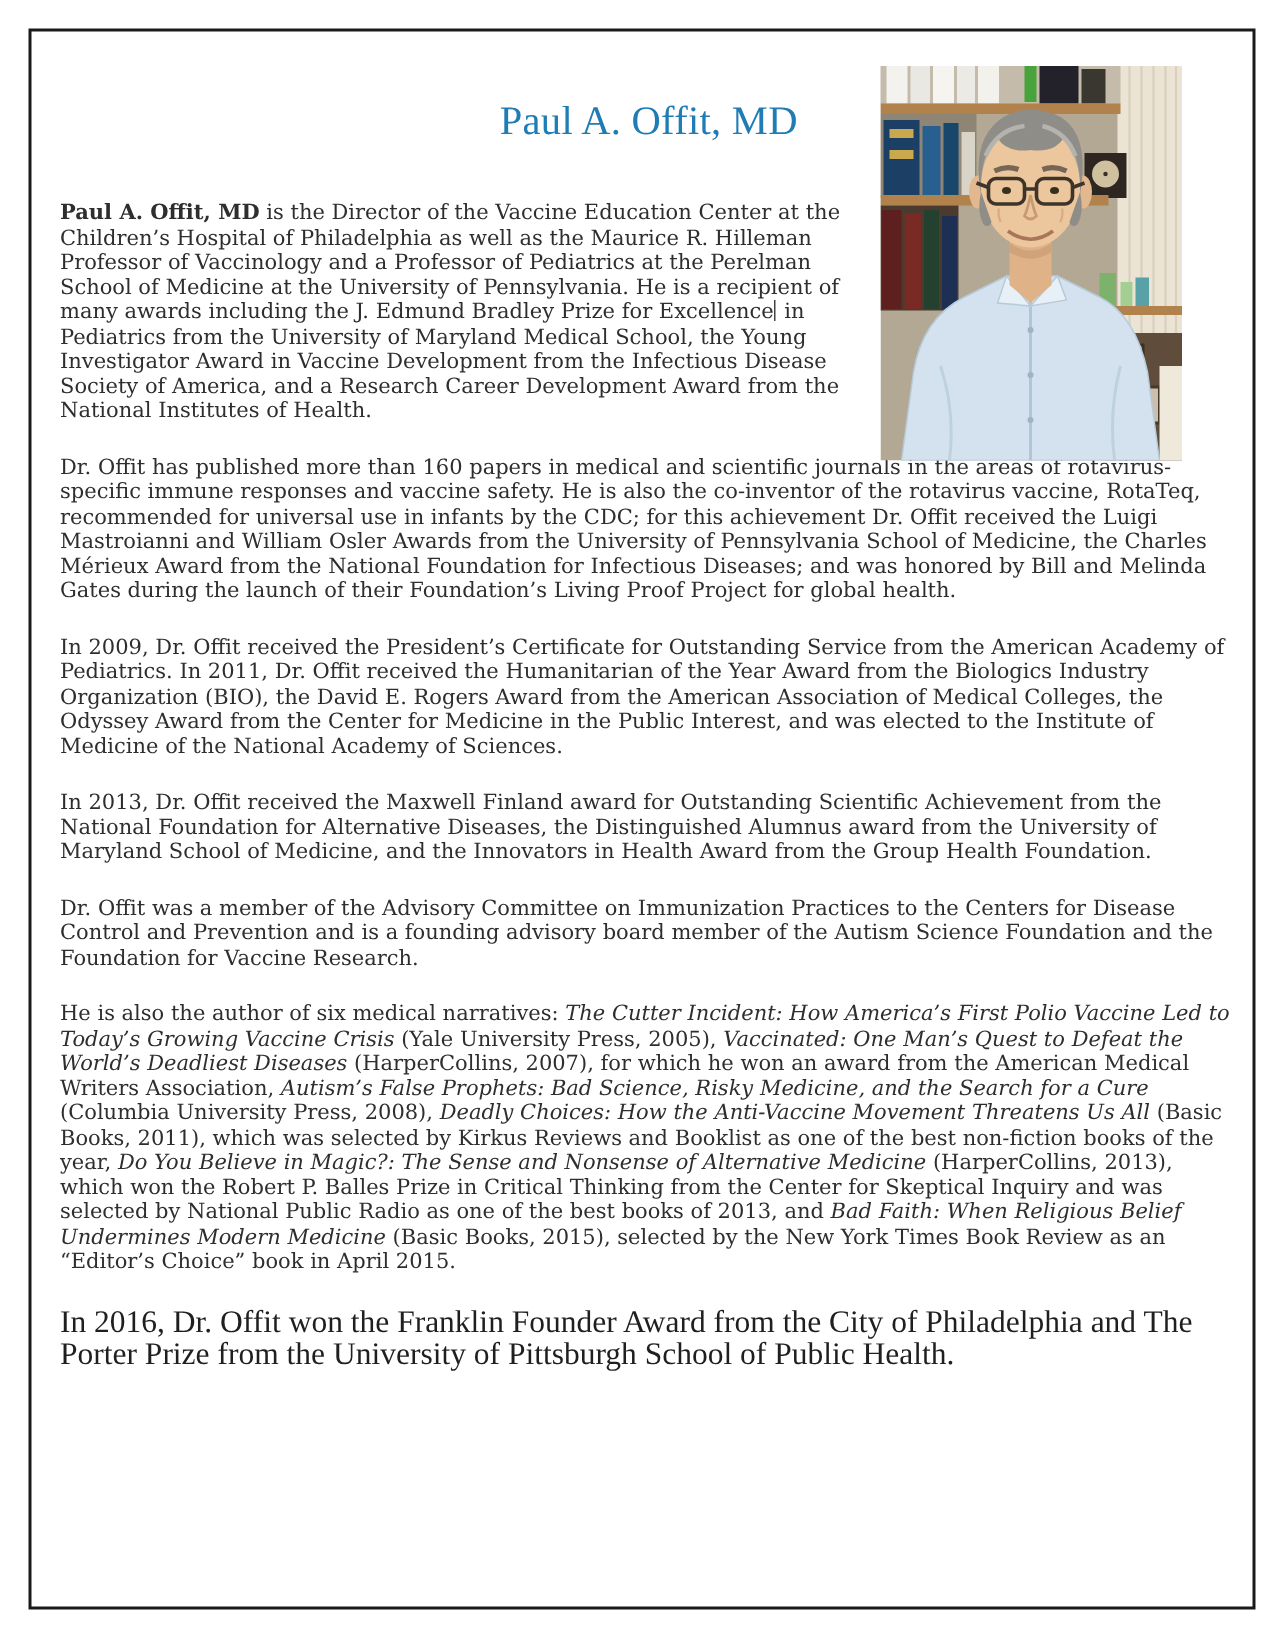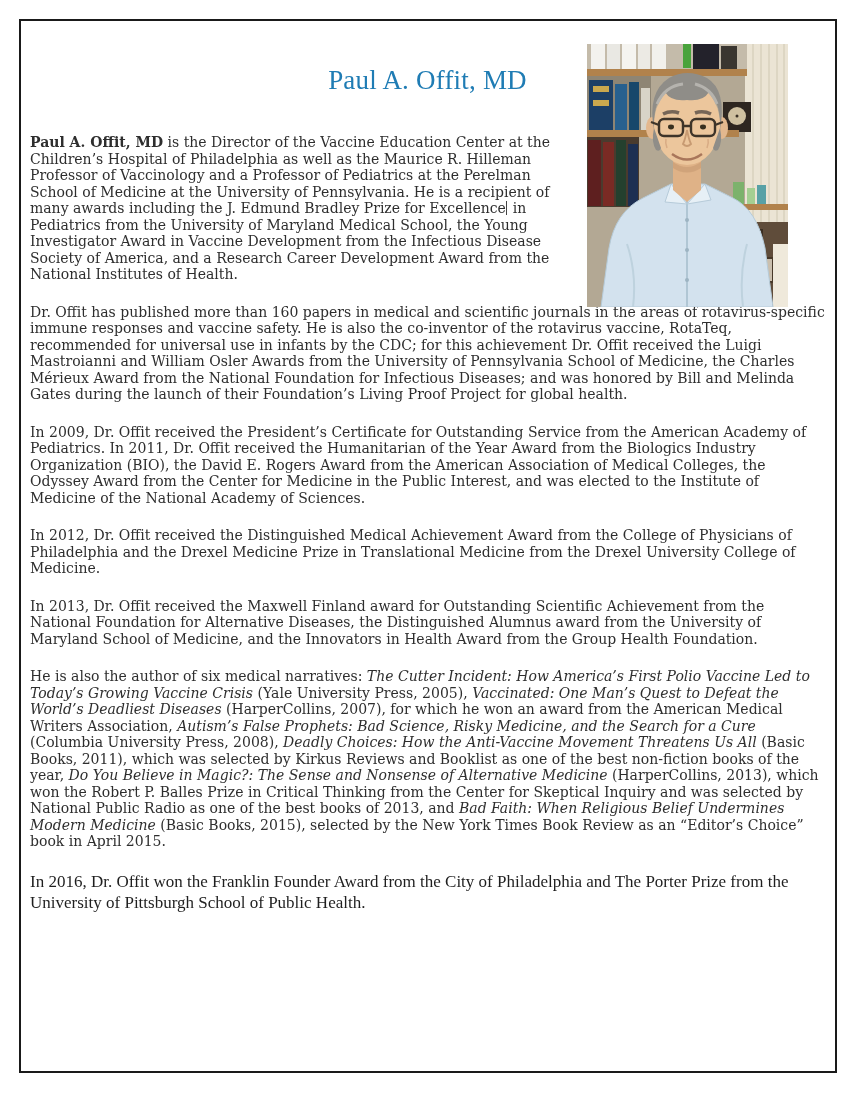--- a/index.html
+++ b/index.html
@@ -5,21 +5,21 @@
 <style>
   html,body{margin:0;padding:0;background:#ffffff;}
   body{
     width:857px;height:1098px;position:relative;
     font-family:"DejaVu Serif", serif;
     -webkit-font-smoothing:antialiased;
   }
   .page{
     position:absolute;left:19px;top:19px;width:818px;height:1054px;
     box-sizing:border-box;border:2px solid #1a1a1a;
-    padding:20px 10px 8px 9px;
+    padding:20px 10px 8px 19px;
     background:#ffffff;
   }
   .page-title{
     margin:24px 0 38px 0;
     text-align:center;
     font-family:"Liberation Serif", serif;
     font-weight:400;
     font-size:27px;
     letter-spacing:0.2px;
   }
@@ -30,21 +30,21 @@
   .bio p{
     margin:0 0 21px 0;
     font-size:14px;
     line-height:16.5px;
     color:#2e2e2e;
     text-align:left;
   }
   .bio p.wrap-photo{margin-right:252px;margin-top:32px;}
   .bio p.times{
     font-family:"Liberation Serif", serif;
-    font-size:17px;
+    font-size:21px;
     line-height:21px;
     color:#1f1f1f;
     margin-top:7px;
     margin-bottom:0;
   }
   .bio .b{font-weight:bold;}
   .bio .i{font-style:italic;}
   .caret{
     display:inline-block;width:1.5px;height:14px;background:#444;
     vertical-align:-2px;margin:0 1px 0 0;
@@ -138,19 +138,19 @@
     <path d="M100 86 q-2 10 -4 14 q4 4 8 0 q-2 -4 -4 -14" fill="none" stroke="#c79a72" stroke-width="1.8"></path>
 
     <path d="M85 110 Q100 121 115 110" fill="none" stroke="#a9765a" stroke-width="2.4"></path>
     <path d="M80 104 q-2 -5 -1 -9 M120 104 q2 -5 1 -9" stroke="#d8ab84" stroke-width="1.5" fill="none"></path>
   </svg>
 
   <div class="bio">
       <p class="wrap-photo"><span class="b">Paul A. Offit, MD</span><span> is the Director of the Vaccine Education Center at the Children’s Hospital of Philadelphia as well as the Maurice R. Hilleman Professor of Vaccinology and a Professor of Pediatrics at the Perelman School of Medicine at the University of Pennsylvania. He is a recipient of many awards including the J. Edmund Bradley Prize for Excellence</span><span class="caret"></span><span> in Pediatrics from the University of Maryland Medical School, the Young Investigator Award in Vaccine Development from the Infectious Disease Society of America, and a Research Career Development Award from the National Institutes of Health.</span></p>
       <p><span>Dr. Offit has published more than 160 papers in medical and scientific journals in the areas of rotavirus-specific immune responses and vaccine safety. He is also the co-inventor of the rotavirus vaccine, RotaTeq, recommended for universal use in infants by the CDC; for this achievement Dr. Offit received the Luigi Mastroianni and William Osler Awards from the University of Pennsylvania School of Medicine, the Charles Mérieux Award from the National Foundation for Infectious Diseases; and was honored by Bill and Melinda Gates during the launch of their Foundation’s Living Proof Project for global health.</span></p>
       <p><span>In 2009, Dr. Offit received the President’s Certificate for Outstanding Service from the American Academy of Pediatrics. In 2011, Dr. Offit received the Humanitarian of the Year Award from the Biologics Industry Organization (BIO), the David E. Rogers Award from the American Association of Medical Colleges, the Odyssey Award from the Center for Medicine in the Public Interest, and was elected to the Institute of Medicine of the National Academy of Sciences.</span></p>
-      <p><span>In 2012, Dr. Offit received the Distinguished Medical Achievement Award from the College of Physicians of Philadelphia and the Drexel Medicine Prize in Translational Medicine from the Drexel University College of Medicine.</span></p>
       <p><span>In 2013, Dr. Offit received the Maxwell Finland award for Outstanding Scientific Achievement from the National Foundation for Alternative Diseases, the Distinguished Alumnus award from the University of Maryland School of Medicine, and the Innovators in Health Award from the Group Health Foundation.</span></p>
+      <p><span>Dr. Offit was a member of the Advisory Committee on Immunization Practices to the Centers for Disease Control and Prevention and is a founding advisory board member of the Autism Science Foundation and the Foundation for Vaccine Research.</span></p>
       <p><span>He is also the author of six medical narratives: </span><span class="i">The Cutter Incident: How America’s First Polio Vaccine Led to Today’s Growing Vaccine Crisis</span><span> (Yale University Press, 2005), </span><span class="i">Vaccinated: One Man’s Quest to Defeat the World’s Deadliest Diseases</span><span> (HarperCollins, 2007), for which he won an award from the American Medical Writers Association, </span><span class="i">Autism’s False Prophets: Bad Science, Risky Medicine, and the Search for a Cure</span><span> (Columbia University Press, 2008), </span><span class="i">Deadly Choices: How the Anti-Vaccine Movement Threatens Us All</span><span> (Basic Books, 2011), which was selected by Kirkus Reviews and Booklist as one of the best non-fiction books of the year, </span><span class="i">Do You Believe in Magic?: The Sense and Nonsense of Alternative Medicine</span><span> (HarperCollins, 2013), which won the Robert P. Balles Prize in Critical Thinking from the Center for Skeptical Inquiry and was selected by National Public Radio as one of the best books of 2013, and </span><span class="i">Bad Faith: When Religious Belief Undermines Modern Medicine</span><span> (Basic Books, 2015), selected by the New York Times Book Review as an “Editor’s Choice” book in April 2015.</span></p>
       <p class="times"><span>In 2016, Dr. Offit won the Franklin Founder Award from the City of Philadelphia and The Porter Prize from the University of Pittsburgh School of Public Health.</span></p>
     </div>
 
 </div>
 
 </body></html>

